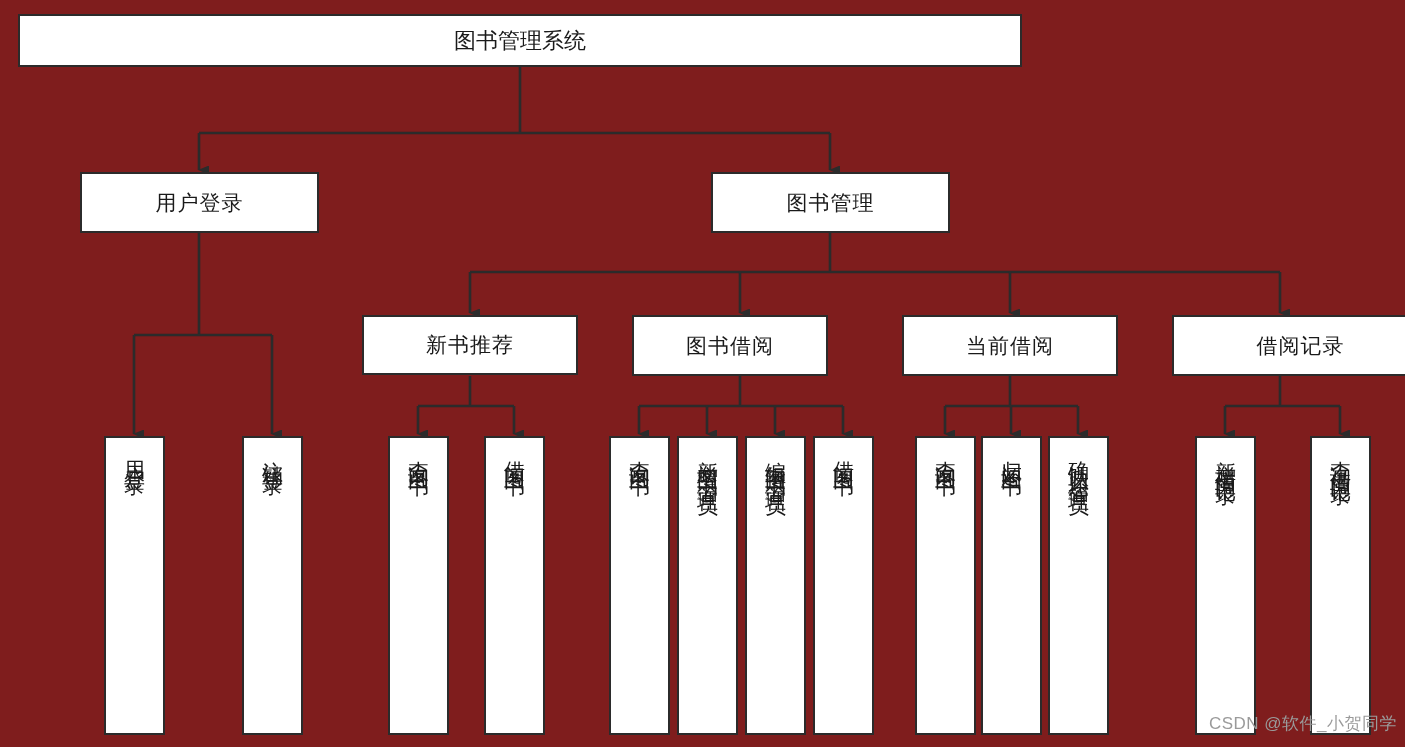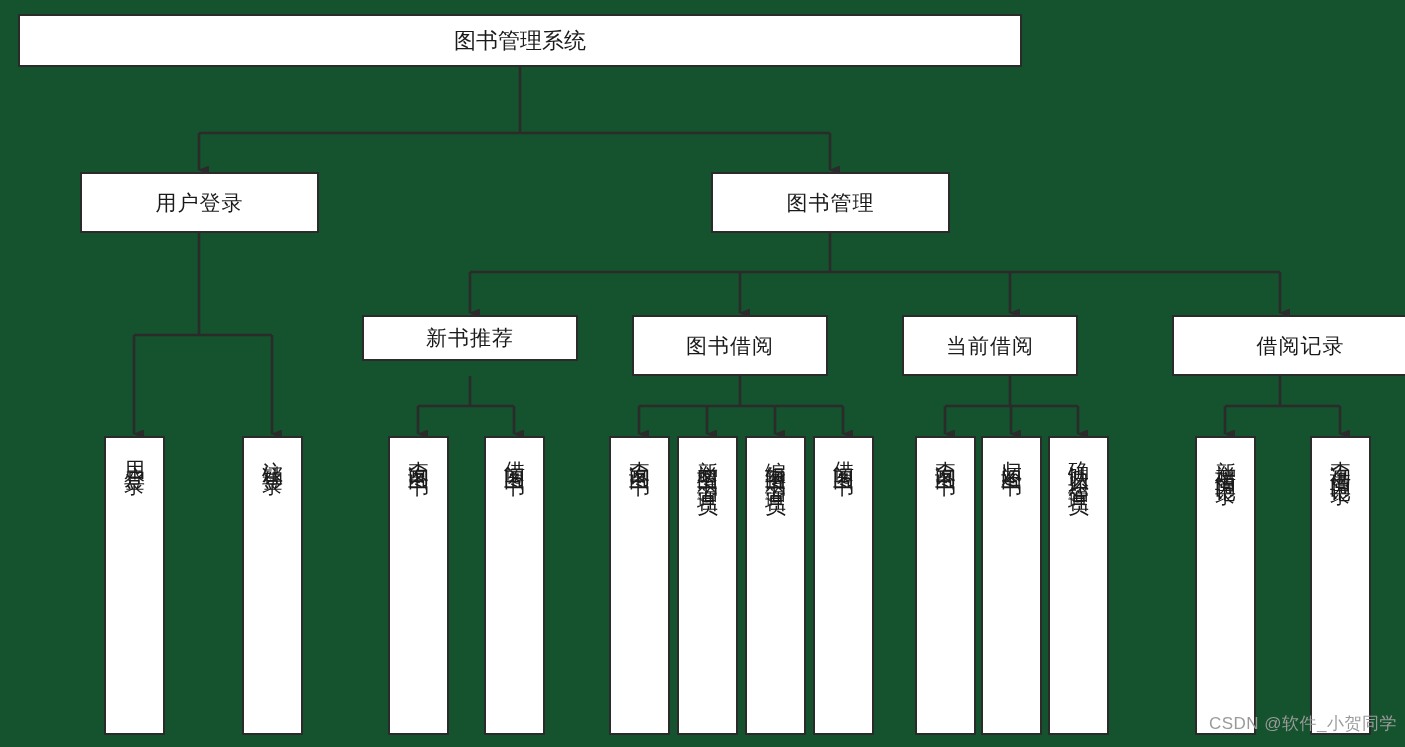--- a/index.html
+++ b/index.html
@@ -1,18 +1,18 @@
 <!DOCTYPE html>
 <html><head>
 <meta charset="utf-8">
 <style>
   html,body{margin:0;padding:0;background:#ffffff;}
   body{width:1405px;height:747px;overflow:hidden;
        font-family:"Liberation Sans","DejaVu Sans",sans-serif;}
-  #canvas{position:relative;width:1405px;height:747px;background:#14532d;}
+  #canvas{position:relative;width:1405px;height:747px;background:#7f1d1d;}
   svg#wires{position:absolute;left:0;top:0;width:1405px;height:747px;}
   .node{position:absolute;box-sizing:border-box;background:#ffffff;
         border:2.5px solid #2b2b2b;display:flex;align-items:center;
         justify-content:center;color:#1a1a1a;}
   .node.h{font-size:21px;letter-spacing:1px;}
   .node.root{font-size:22px;}
   .node.v{font-size:21px;padding-top:6px;align-items:flex-start;}
   .vtext{writing-mode:vertical-rl;text-orientation:upright;
          letter-spacing:5px;line-height:1.05;white-space:nowrap;}
   .watermark{position:absolute;right:8px;bottom:12px;font-size:17px;
@@ -77,27 +77,27 @@
     <span>图书管理系统</span>
   </div>
 
   <div class="node h" style="left:80px;top:172px;width:239px;height:61px;">
     <span>用户登录</span>
   </div>
   <div class="node h" style="left:711px;top:172px;width:239px;height:61px;justify-content:center;">
     <span>图书管理</span>
   </div>
 
-  <div class="node h" style="left:362px;top:315px;width:216px;height:46px;">
+  <div class="node h" style="left:362px;top:315px;width:216px;height:60px;">
     <span>新书推荐</span>
   </div>
   <div class="node h" style="left:632px;top:315px;width:196px;height:61px;text-align:center;">
     <span>图书借阅</span>
   </div>
-  <div class="node h" style="left:902px;top:315px;width:176px;height:61px;">
+  <div class="node h" style="left:902px;top:315px;width:216px;height:61px;">
     <span>当前借阅</span>
   </div>
   <div class="node h" style="left:1172px;top:315px;width:257px;height:61px;">
     <span>借阅记录</span>
   </div>
 
   <div class="node v" style="left:104px;top:436px;width:61px;height:299px;">
     <span class="vtext">用户登录</span>
   </div>
   <div class="node v" style="left:242px;top:436px;width:61px;height:299px;">

